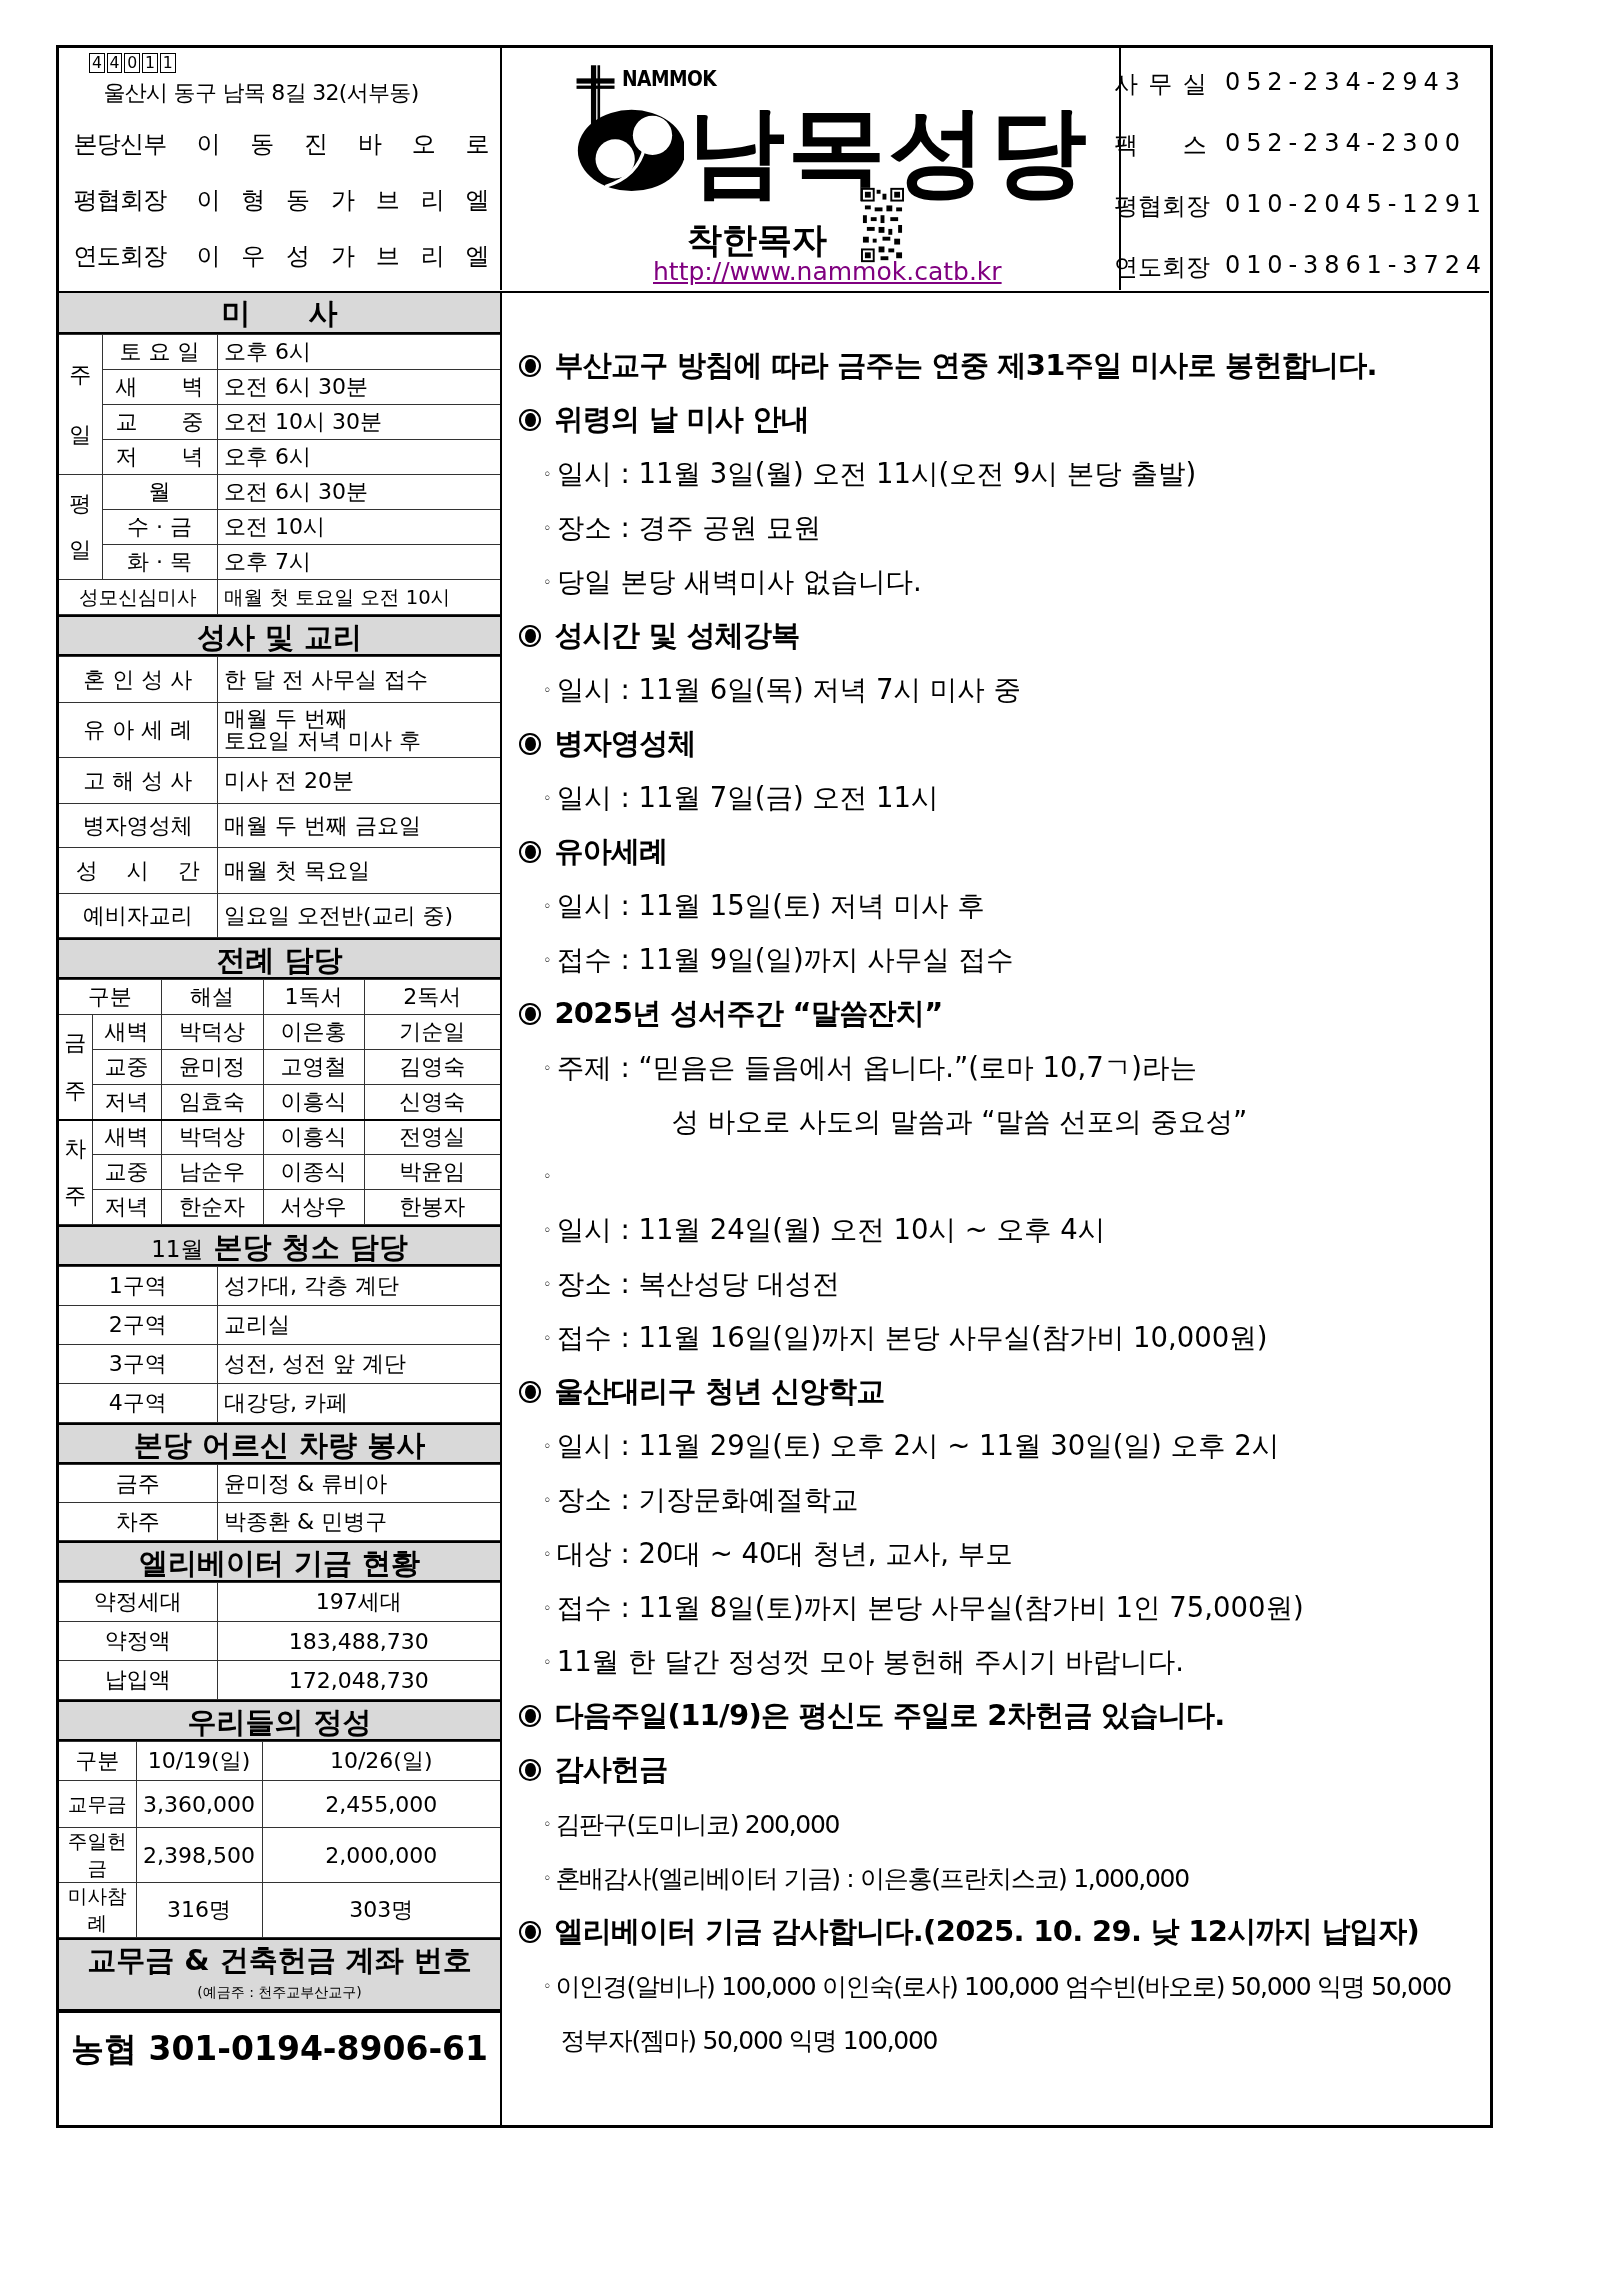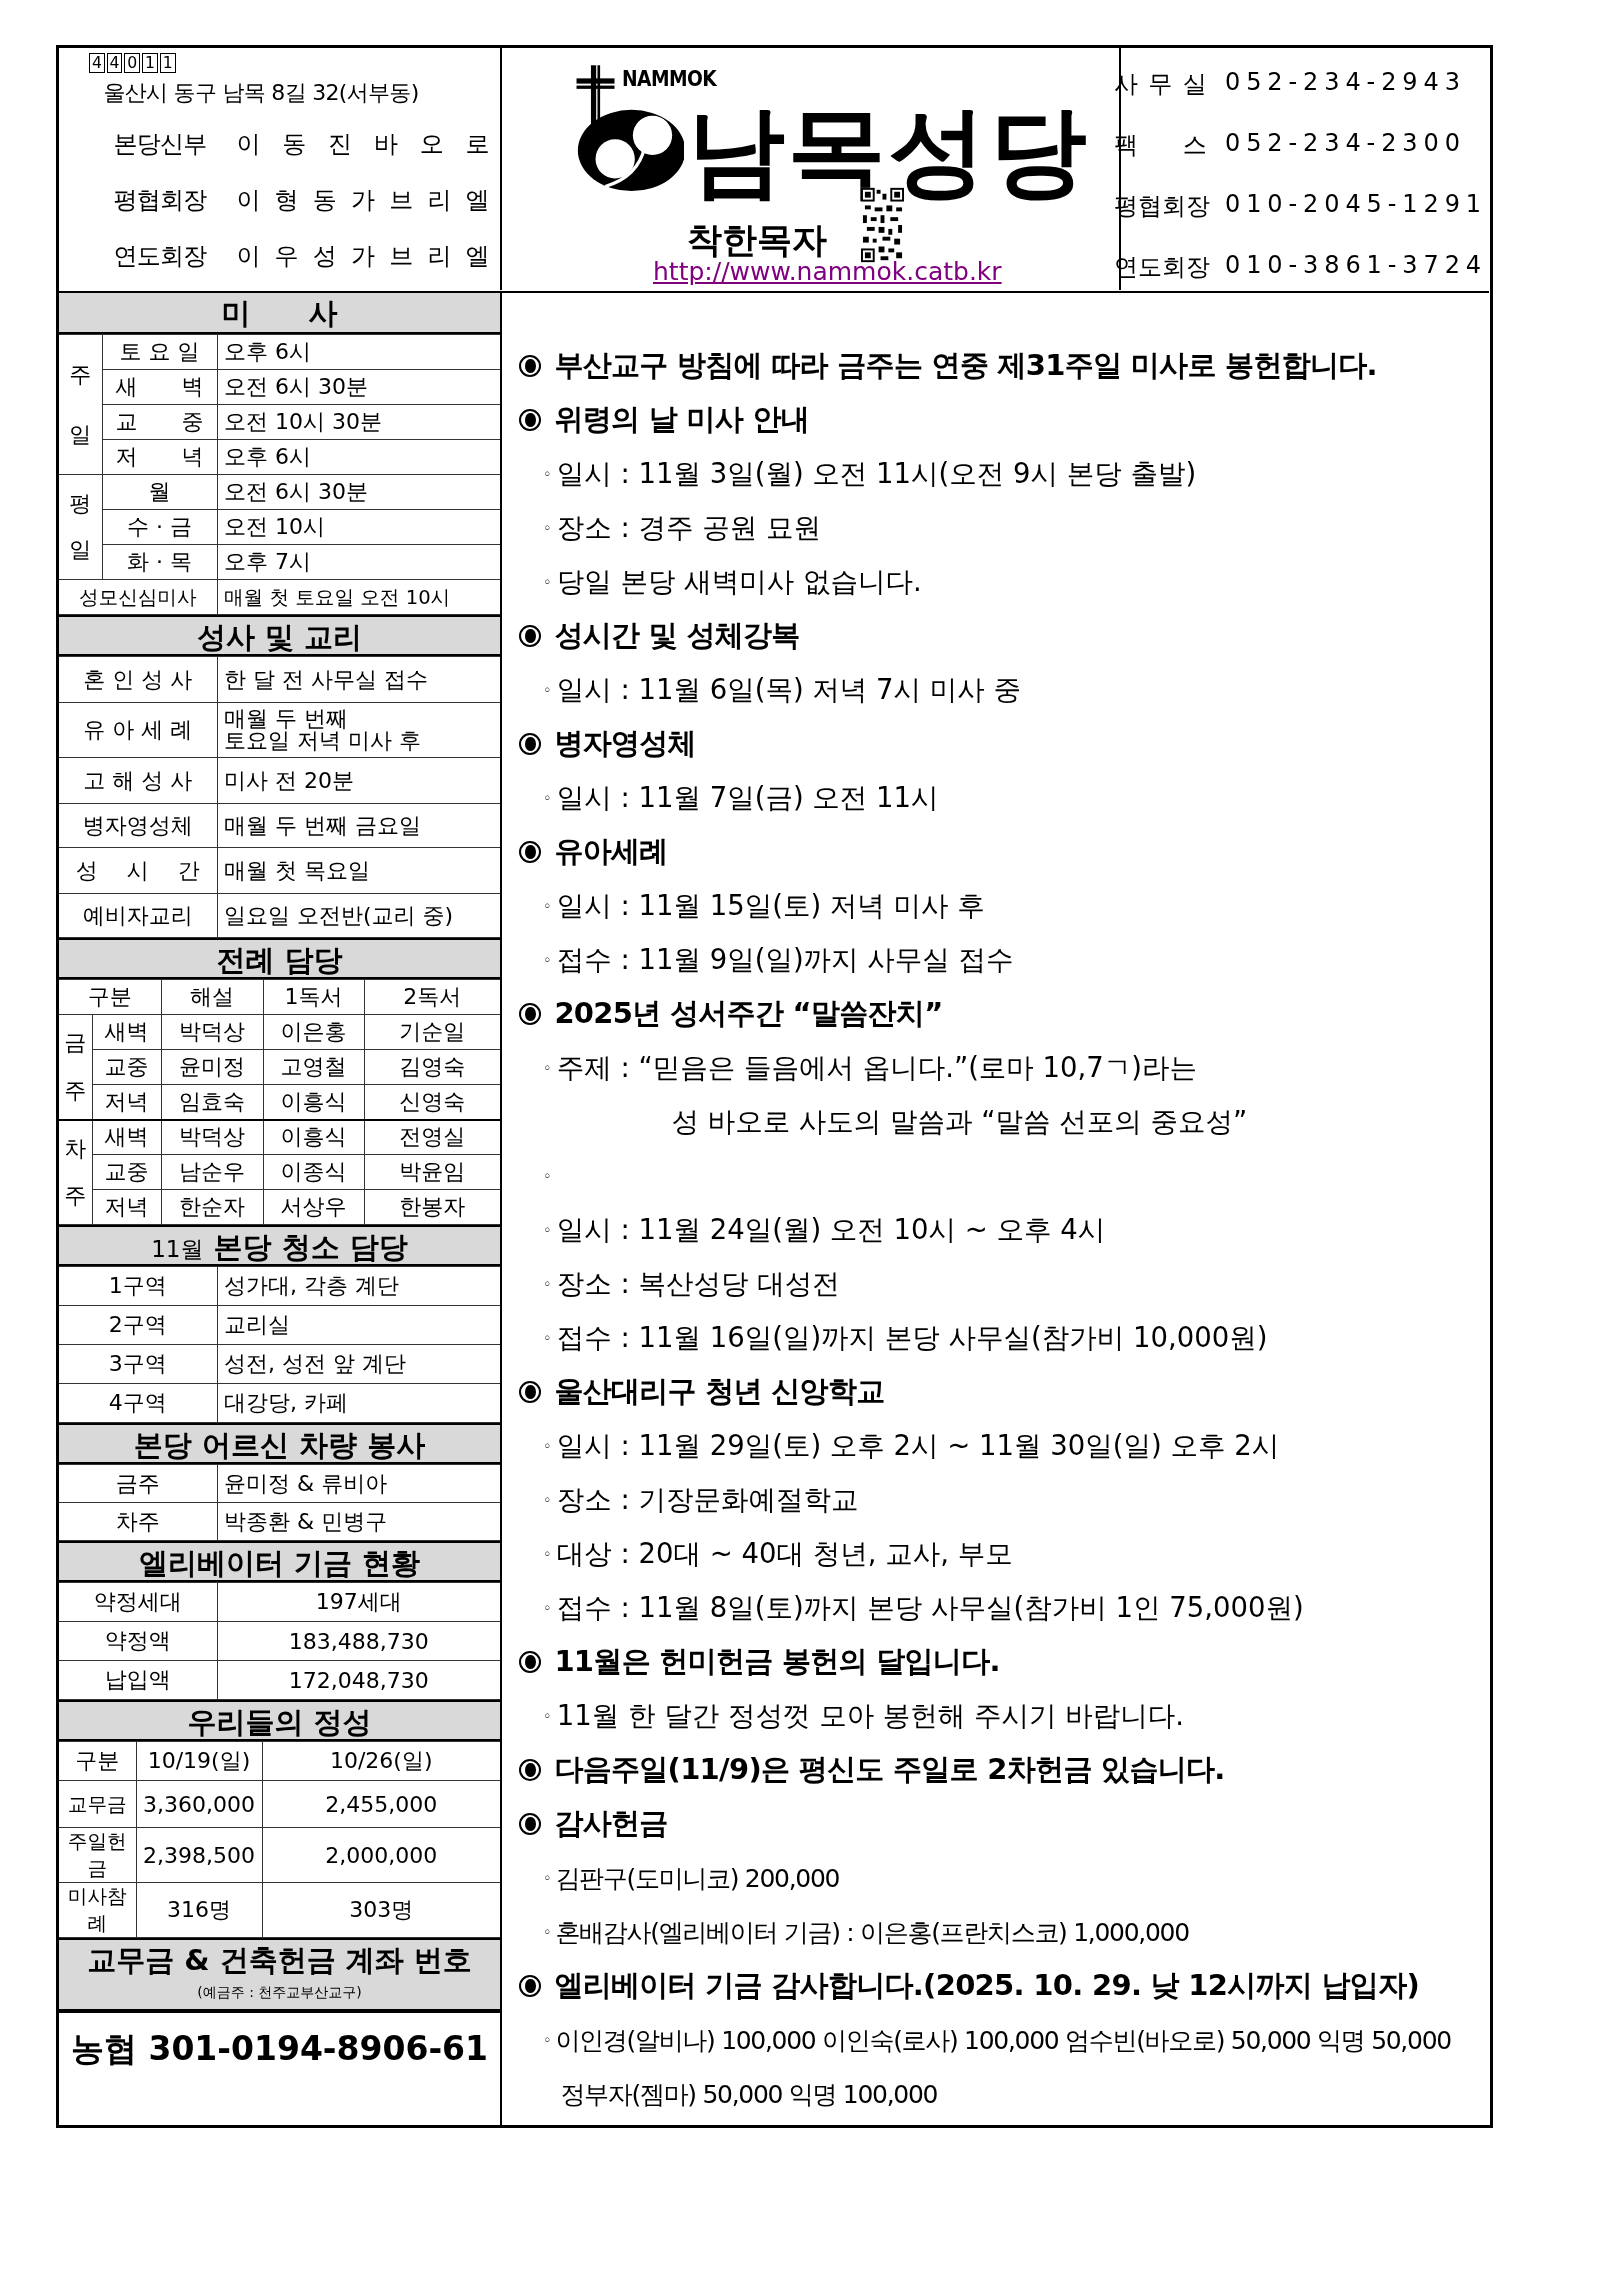--- a/index.html
+++ b/index.html
@@ -7,21 +7,21 @@
   body { position: relative; font-family: "DejaVu Sans", "Liberation Sans", sans-serif; color: #000; }
 
   .frame { position: absolute; left: 56px; top: 45px; width: 1437px; height: 2083px; border: 3.3px solid #000; }
 
   
   .header { position: absolute; left: 0; top: 0; width: 1430px; height: 245px; border-bottom: 2.6px solid #000; }
   .hdr-left { position: absolute; left: 0; top: 0; width: 443px; height: 242px; border-right: 2.6px solid #000; padding: 5.2px 6.5px 0 14.4px; }
   .zip { display: flex; gap: 2px; margin-left: 15.7px; }
   .zip span { display: inline-block; width: 15.7px; height: 19.6px; border: 1.3px solid #000; font-size: 15.7px; line-height: 17px; text-align: center; }
   .addr { font-size: 22px; margin: 5.2px 0 0 30px; letter-spacing: -0.7px; }
-  .officer { display: flex; font-size: 24px; margin-top: 17px; height: 39px; align-items: center; margin-left: 40px; }
+  .officer { display: flex; font-size: 24px; margin-top: 17px; height: 39px; align-items: center; }
   .officer .role { width: 123px; letter-spacing: -0.7px; }
   .officer .name { flex: 1; display: flex; justify-content: space-between; padding-right: 3.9px; }
 
   .hdr-mid { position: absolute; left: 468px; top: 0; width: 594px; height: 242px; border-right: 2.6px solid #000; }
   .logo { position: absolute; left: 39px; top: 14.4px; width: 118px; height: 131px; }
   .nammok { position: absolute; left: 95px; top: 18.3px; font-size: 22px; font-weight: bold; font-family: "DejaVu Sans", sans-serif; letter-spacing: -0.7px; transform: scaleX(0.85); transform-origin: left; }
   .church-name { position: absolute; left: 160px; top: 54px; font-size: 98px; font-weight: bold; letter-spacing: 2.6px; line-height: 1; }
   .motto { position: absolute; left: 160px; top: 169px; font-size: 35px; font-weight: bold; }
   .qr { position: absolute; left: 334px; top: 139px; width: 43px; height: 76px; }
   .url { position: absolute; left: 126px; top: 209px; font-size: 25px; color: #800080; text-decoration: underline; }
@@ -541,24 +541,20 @@
       </div>
     <div class="item-line">
         <span class="dot">◦</span>
         <span>대상 : 20대 ~ 40대 청년, 교사, 부모</span>
       </div>
     <div class="item-line">
         <span class="dot">◦</span>
         <span>접수 : 11월 8일(토)까지 본당 사무실(참가비 1인 75,000원)</span>
       </div>
 
-    <div class="item-head">
-        <span class="bullet"></span>
-        <span>11월은 헌미헌금 봉헌의 달입니다.</span>
-      </div>
     <div class="item-line">
         <span class="dot">◦</span>
         <span>11월 한 달간 정성껏 모아 봉헌해 주시기 바랍니다.</span>
       </div>
 
     <div class="item-head">
         <span class="bullet"></span>
         <span>다음주일(11/9)은 평신도 주일로 2차헌금 있습니다.</span>
       </div>
 

